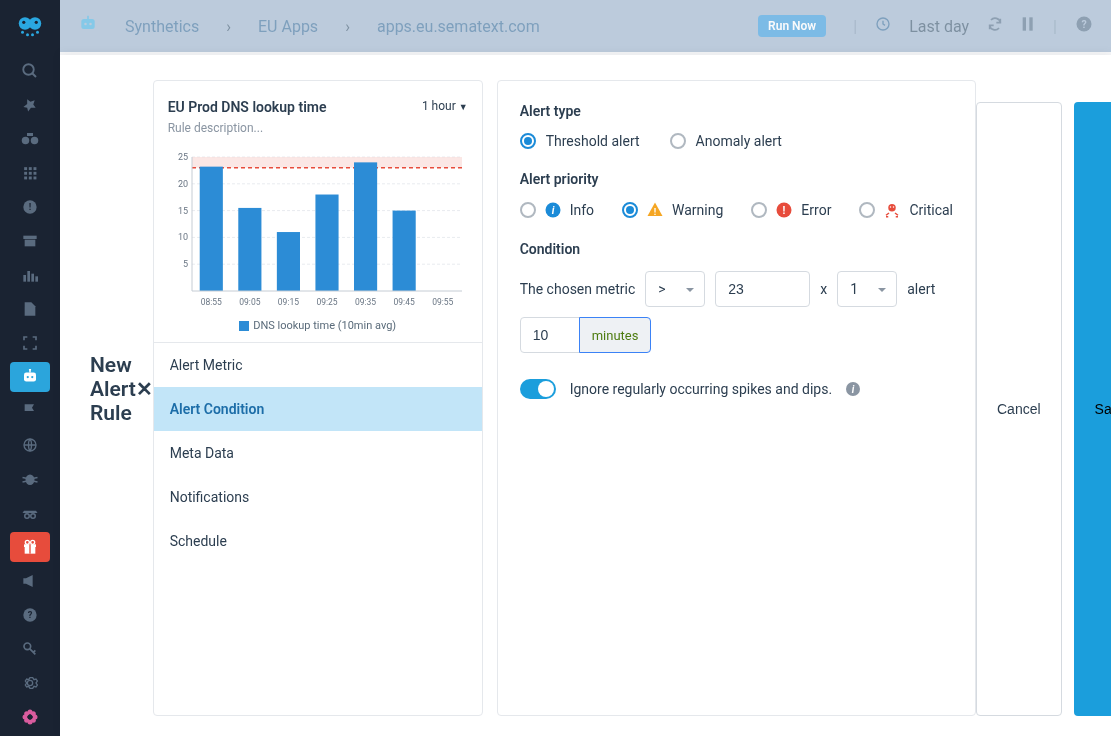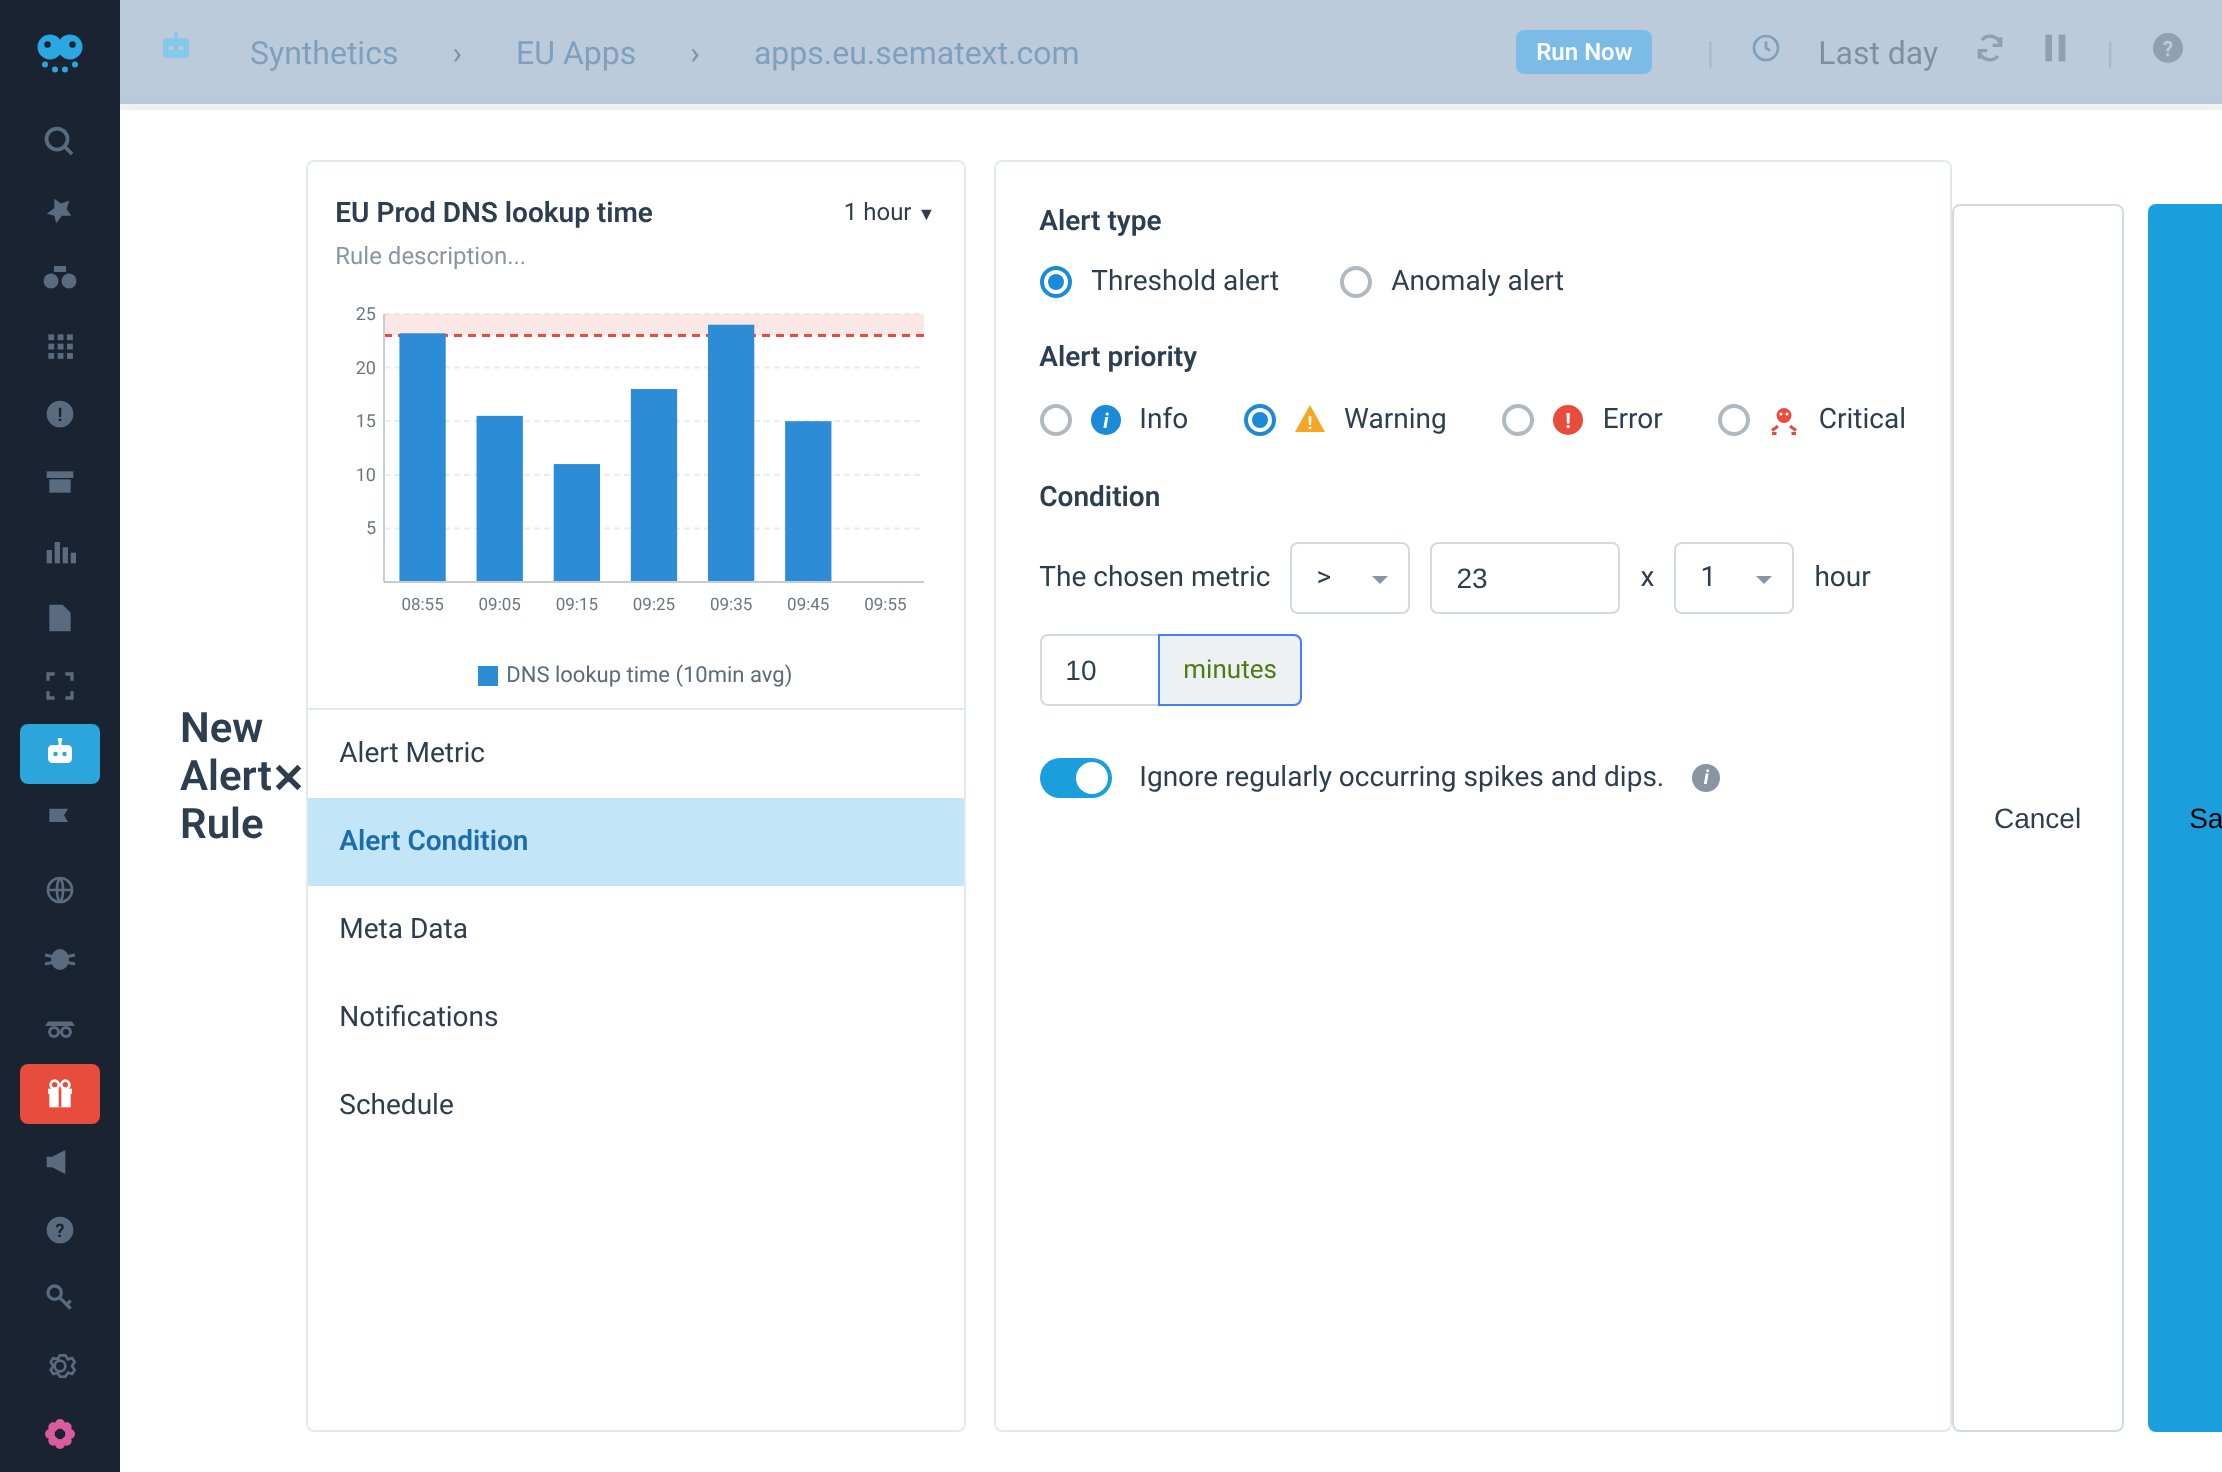--- a/index.html
+++ b/index.html
@@ -33,21 +33,21 @@
 
 .left-panel { width: 330px; border: 1px solid #e5e8ec; border-radius: 4px; overflow: hidden; display: flex; flex-direction: column; }
 .chart-box { padding: 18px 14px 10px; border-bottom: 1px solid #e5e8ec; }
 .chart-head { display: flex; justify-content: space-between; align-items: start; margin-bottom: 6px; }
 .chart-title { font-size: 14px; font-weight: 600; color: #2c3e50; }
 .time-select { font-size: 12px; color: #2c3e50; cursor: pointer; }
 .chart-desc { font-size: 12px; color: #8a95a2; margin-bottom: 16px; }
 
 .chart-svg { width: 100%; height: 160px; }
 
-.chart-legend { text-align: center; font-size: 11px; color: #5a6b7a; margin-top: 16px; }
+.chart-legend { text-align: center; font-size: 11px; color: #5a6b7a; margin-top: 4px; }
 .legend-box { display: inline-block; width: 10px; height: 10px; background: #2c8cd6; margin-right: 4px; vertical-align: middle; }
 
 .nav-list { display: flex; flex-direction: column; }
 .nav-item { padding: 14px 16px; font-size: 14px; color: #2c3e50; cursor: pointer; }
 .nav-item.active { background: #c2e5f8; font-weight: 600; color: #1c6da8; }
 
 
 .right-panel { flex: 1; border: 1px solid #e5e8ec; border-radius: 4px; padding: 22px 22px; }
 .section-label { font-size: 14px; font-weight: 600; color: #2c3e50; margin-bottom: 14px; }
 .radio-row { display: flex; gap: 30px; align-items: center; margin-bottom: 22px; }
@@ -399,21 +399,21 @@
       <div class="condition-row">
         <span class="condition-text">The chosen metric</span>
         <div class="select-box" style="width:60px">
             <span>&gt;</span>
           </div>
         <input class="input-box" style="width: 95px;" value="23">
         <span class="condition-text">x</span>
         <div class="select-box" style="width:60px">
             <span>1</span>
           </div>
-        <span class="condition-text">hour</span>
+        <span class="condition-text">alert</span>
         <div style="display:flex">
           <input class="input-box" style="width: 70px; border-radius: 4px 0px 0px 4px;" value="10">
           <div class="unit-box">minutes</div>
         </div>
       </div>
 
       <div class="toggle-row">
         <div class="toggle"></div>
         <span class="toggle-label">Ignore regularly occurring spikes and dips.</span>
         <span class="info-icon">i</span>

